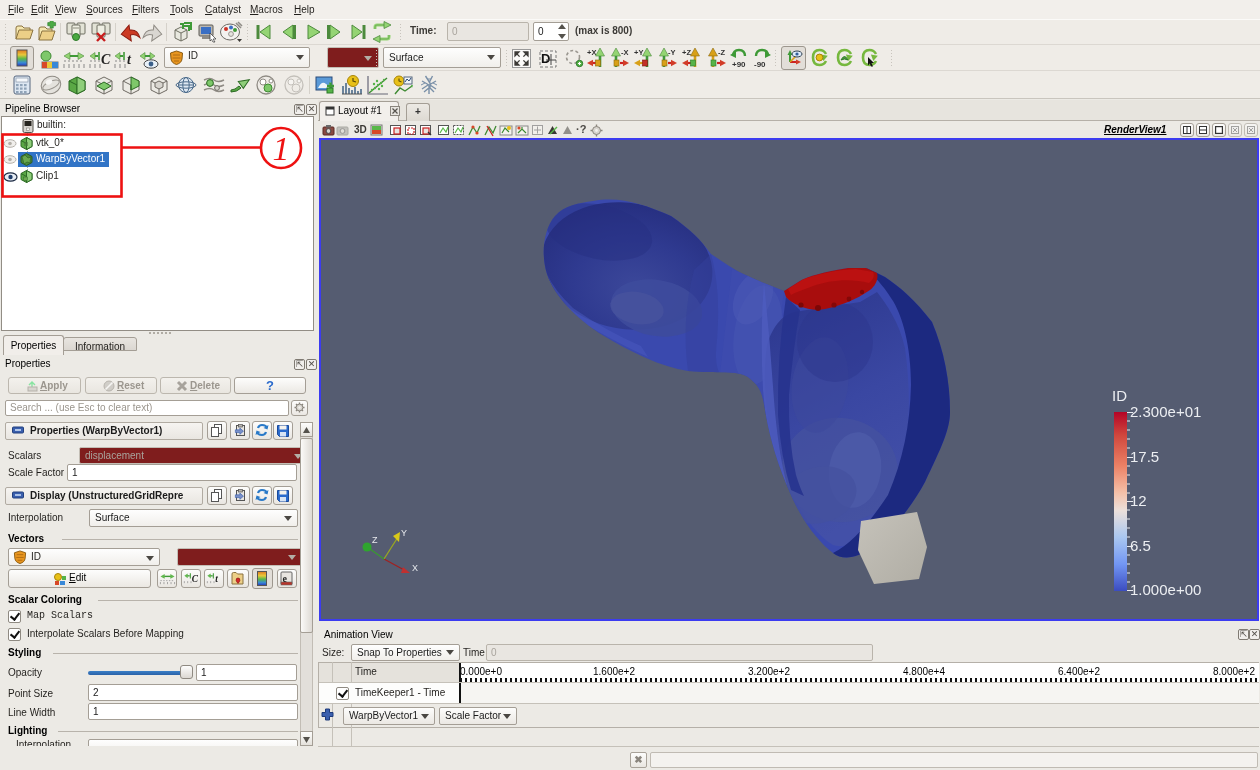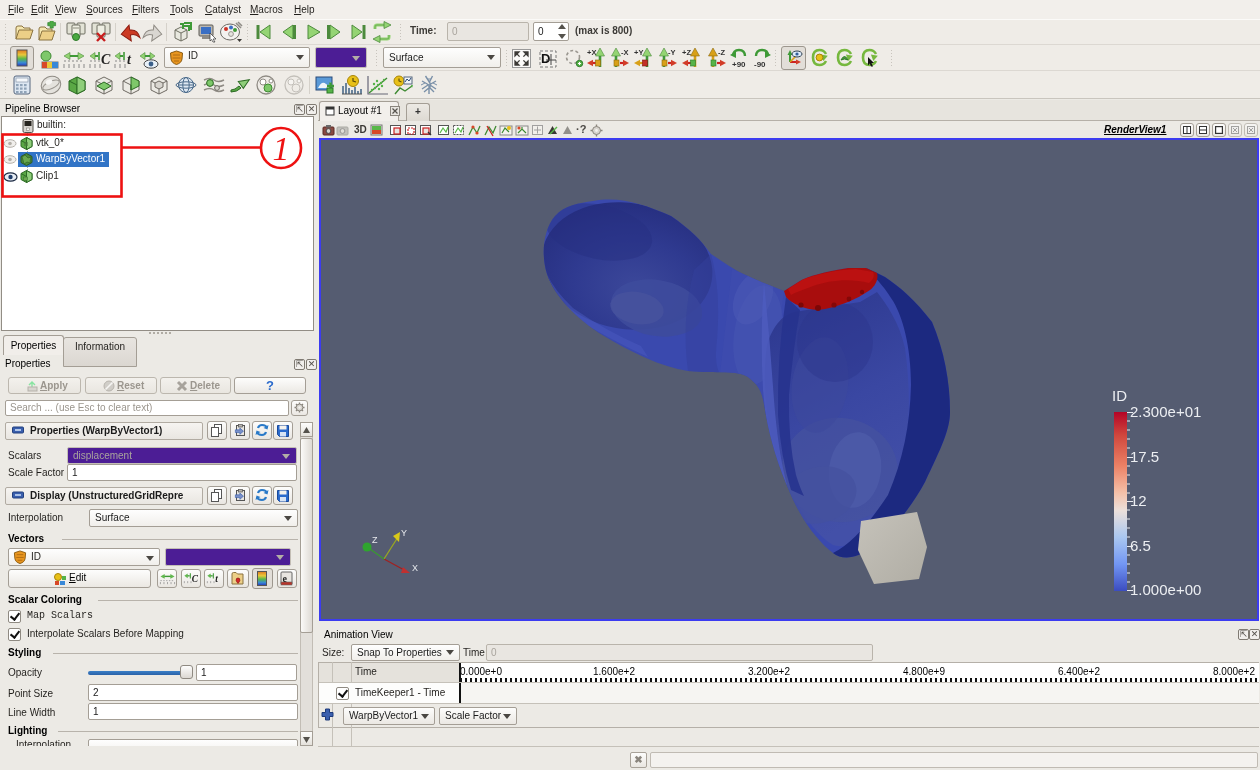--- a/index.html
+++ b/index.html
@@ -5,21 +5,21 @@
 html,body{margin:0;padding:0;}
 #root{position:relative;width:1260px;height:770px;background:#eceae5;font-family:"Liberation Sans",sans-serif;font-size:10px;color:#1a1a1a;overflow:hidden;}
 .abs{position:absolute;}
 .menu-item{position:absolute;top:3px;height:13px;line-height:13px;font-size:10px;color:#211f1c;}
 .tb{position:absolute;}
 .sep{position:absolute;width:1px;background:#d5d1ca;}
 .vgrip{position:absolute;width:3px;background-image:radial-gradient(circle,#c8c4bd 1px,transparent 1px);background-size:3px 3px;}
 .btn{position:absolute;background:linear-gradient(#fdfdfc,#ebe8e3);border:1px solid #a49e95;border-radius:3px;box-sizing:border-box;}
 .btn-dis{position:absolute;background:linear-gradient(#f3f1ed,#e9e6e0);border:1px solid #bcb7ae;border-radius:3px;box-sizing:border-box;color:#9a968f;}
 .combo{position:absolute;background:linear-gradient(#fefefe,#f1efeb);border:1px solid #a49e95;border-radius:2px;box-sizing:border-box;line-height:17px;padding-left:5px;color:#1a1a1a;}
-.combo-dis{position:absolute;background:#4c1d95;border:1px solid #c3beb5;border-radius:2px;box-sizing:border-box;line-height:17px;padding-left:5px;color:#a9a49d;}
+.combo-dis{position:absolute;background:#7f1d1d;border:1px solid #c3beb5;border-radius:2px;box-sizing:border-box;line-height:17px;padding-left:5px;color:#a9a49d;margin-left:12px;}
 .carrow{position:absolute;right:6px;top:50%;margin-top:-2px;width:0;height:0;border-left:4px solid transparent;border-right:4px solid transparent;border-top:5px solid #4a4742;}
 .carrow-dis{position:absolute;right:6px;top:50%;margin-top:-2px;width:0;height:0;border-left:4px solid transparent;border-right:4px solid transparent;border-top:5px solid #b3aea6;}
 .input{position:absolute;background:#fff;border:1px solid #a49e95;border-radius:2px;box-sizing:border-box;padding-left:4px;}
 .input-dis{position:absolute;background:#e9e6e1;border:1px solid #b9b4ab;border-radius:2px;box-sizing:border-box;padding-left:4px;color:#a9a49d;}
 .sect{position:absolute;background:linear-gradient(#f6f4f1,#e9e6e1);border:1px solid #b1aba2;border-radius:2px;box-sizing:border-box;font-weight:bold;}
 .sbtn{position:absolute;width:20px;height:19px;background:linear-gradient(#fdfdfc,#e9e6e1);border:1px solid #a49e95;border-radius:3px;box-sizing:border-box;}
 .hdrline{position:absolute;height:1px;background:#b8b3ab;}
 .boldlab{position:absolute;font-weight:bold;color:#000;}
 .lab{position:absolute;color:#211f1c;}
 .cb{position:absolute;width:13px;height:13px;background:#fff;border:1px solid #8f8a82;border-radius:2px;box-sizing:border-box;}
@@ -527,21 +527,21 @@
 
 <svg class="abs" style="left:0;top:126px;" width="314" height="80" viewBox="0 0 314 80">
         <rect x="2.5" y="8.5" width="119" height="62" fill="none" stroke="#ee1111" stroke-width="2.6"></rect>
         <line x1="122" y1="21.5" x2="261" y2="21.5" stroke="#ee1111" stroke-width="2.6"></line>
         <circle cx="281" cy="22" r="20" fill="none" stroke="#ee1111" stroke-width="2.6"></circle>
         <text x="281" y="34" text-anchor="middle" font-size="34" font-style="italic" fill="#ee1111" font-family="Liberation Serif,serif">1</text>
       </svg>
 
 <div class="abs" style="left:148px;top:332px;width:24px;height:2px;background-image:radial-gradient(circle,#b0aca4 1px,transparent 1px);background-size:4px 2px;"></div>
 
-<div class="abs" style="left:63px;top:337px;width:74px;height:30px;background:linear-gradient(#e8e5e0,#dbd7d1);border:1px solid #a49e95;border-radius:3px 3px 0 0;box-sizing:border-box;text-align:center;line-height:17px;color:#211f1c;">Information</div>
+<div class="abs" style="left:63px;top:337px;width:74px;height:14px;background:linear-gradient(#e8e5e0,#dbd7d1);border:1px solid #a49e95;border-radius:3px 3px 0 0;box-sizing:border-box;text-align:center;line-height:17px;color:#211f1c;">Information</div>
 <div class="abs" style="left:3px;top:335px;width:61px;height:20px;background:#f1eeea;border:1px solid #a49e95;border-bottom:none;border-radius:3px 3px 0 0;box-sizing:border-box;text-align:center;line-height:19px;color:#000;">Properties</div>
 
 <div class="lab" style="left:5px;top:358px;color:#000;">Properties</div>
 <div class="titicon" style="left:294px;top:359px;">⇱</div>
 <div class="titicon" style="left:306px;top:359px;">✕</div>
 
 <div class="btn-dis" style="left:8px;top:377px;width:73px;height:17px;"></div>
 <svg class="abs" style="left:27px;top:380px" width="12" height="12" viewBox="0 0 12 12" opacity="0.55">
         <path d="M2 5 L5 2 L8 5 M5 2 L5 8" stroke="#3d6" fill="none" stroke-width="1.4"></path>
         <rect x="1" y="7" width="9" height="4" fill="#c8c5bf" stroke="#8a857d"></rect>
@@ -1023,21 +1023,21 @@
 
 <div class="abs" style="left:318px;top:662px;width:941px;height:66px;border:1px solid #b5b0a8;border-right:none;box-sizing:border-box;"></div>
 <div class="abs" style="left:319px;top:663px;width:140px;height:19px;background:#e5e2dc;border-bottom:1px solid #c5c1b9;"></div>
 <div class="abs" style="left:459px;top:663px;width:800px;height:19px;background:#fff;"></div>
 <div class="abs" style="left:332px;top:662px;width:1px;height:85px;background:#c5c1b9;"></div>
 <div class="abs" style="left:351px;top:662px;width:1px;height:85px;background:#c5c1b9;"></div>
 <div class="lab" style="left:355px;top:666px;">Time</div>
 <div class="abs" style="left:460px;top:666px;color:#000;">0.000e+0</div>
 <div class="abs" style="left:593px;top:666px;color:#000;">1.600e+2</div>
 <div class="abs" style="left:748px;top:666px;color:#000;">3.200e+2</div>
-<div class="abs" style="left:903px;top:666px;color:#000;">4.800e+9</div>
+<div class="abs" style="left:903px;top:666px;color:#000;">4.800e+4</div>
 <div class="abs" style="left:1058px;top:666px;color:#000;">6.400e+2</div>
 <div class="abs" style="left:1213px;top:666px;color:#000;">8.000e+2</div>
 <div class="abs" style="left:460px;top:678px;width:799px;height:4px;background-image:repeating-linear-gradient(90deg,#111 0 2px,transparent 2px 5px);"></div>
 <div class="abs" style="left:459px;top:663px;width:2px;height:40px;background:#111;"></div>
 <div class="abs" style="left:319px;top:682px;width:940px;height:1px;background:#c5c1b9;"></div>
 <div class="abs" style="left:319px;top:683px;width:140px;height:20px;background:#fdfdfc;"></div>
 <div class="abs" style="left:461px;top:683px;width:798px;height:20px;background:#f6f5f2;"></div>
 <div class="cb" style="left:336px;top:687px;"></div>
 <div class="lab" style="left:355px;top:687px;">TimeKeeper1 - Time</div>
 <div class="abs" style="left:319px;top:703px;width:940px;height:1px;background:#c5c1b9;"></div>

